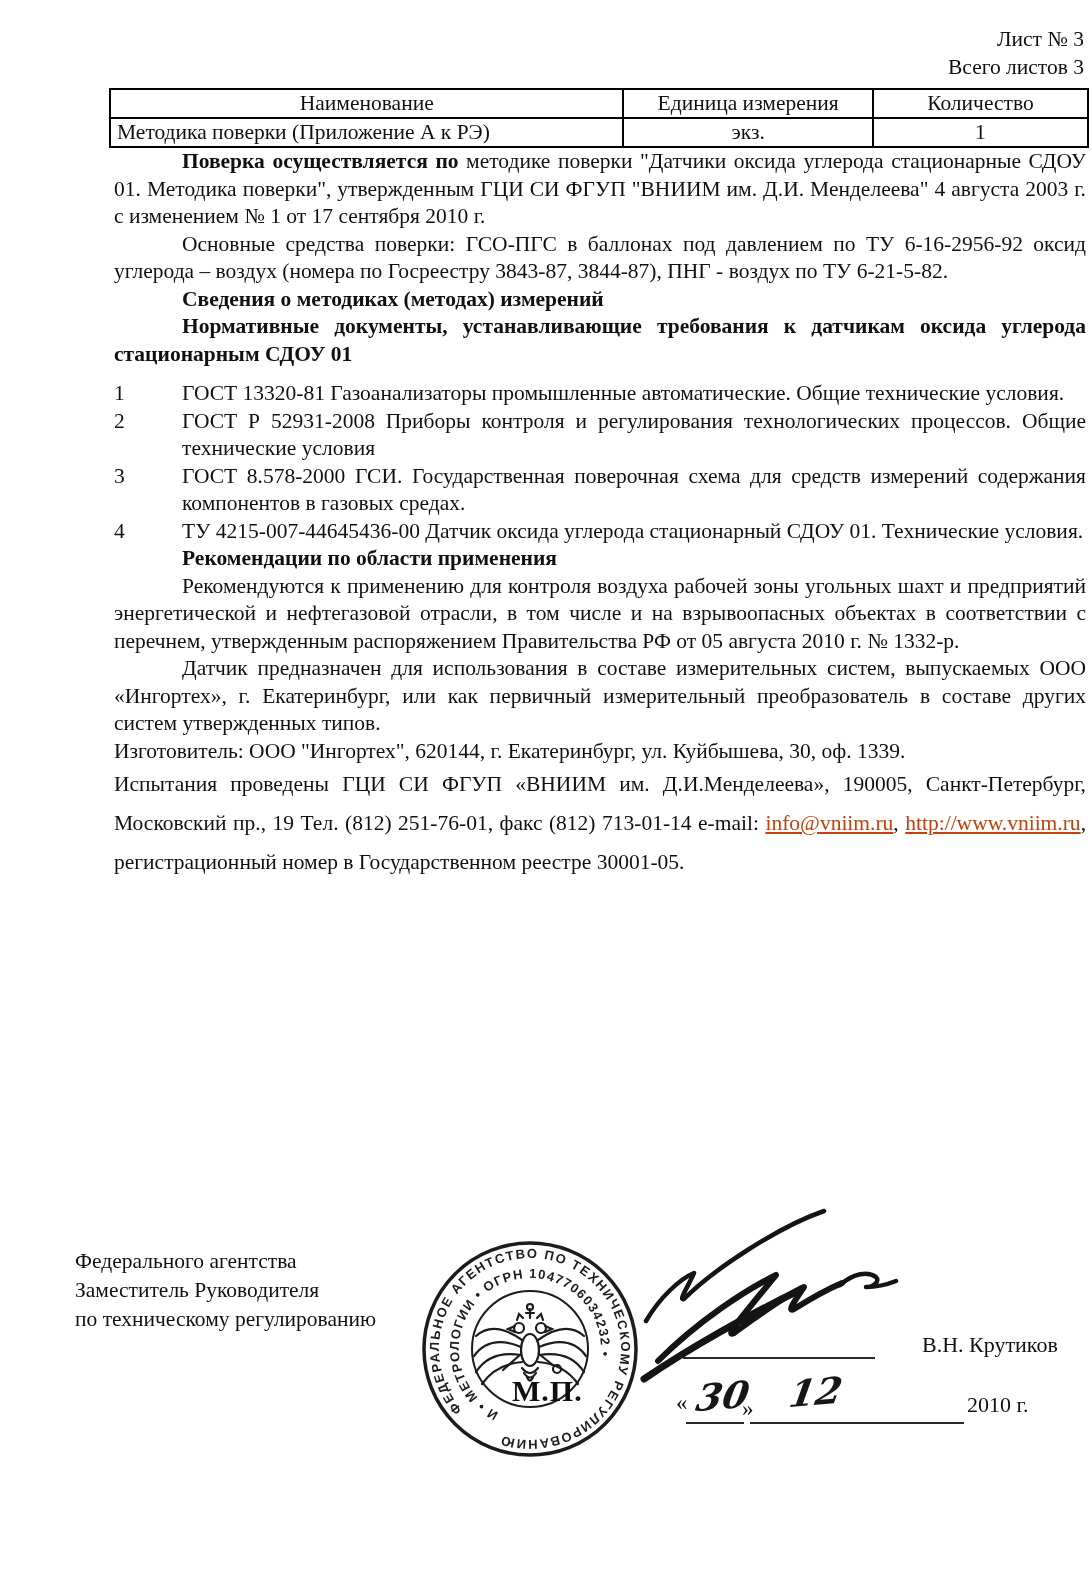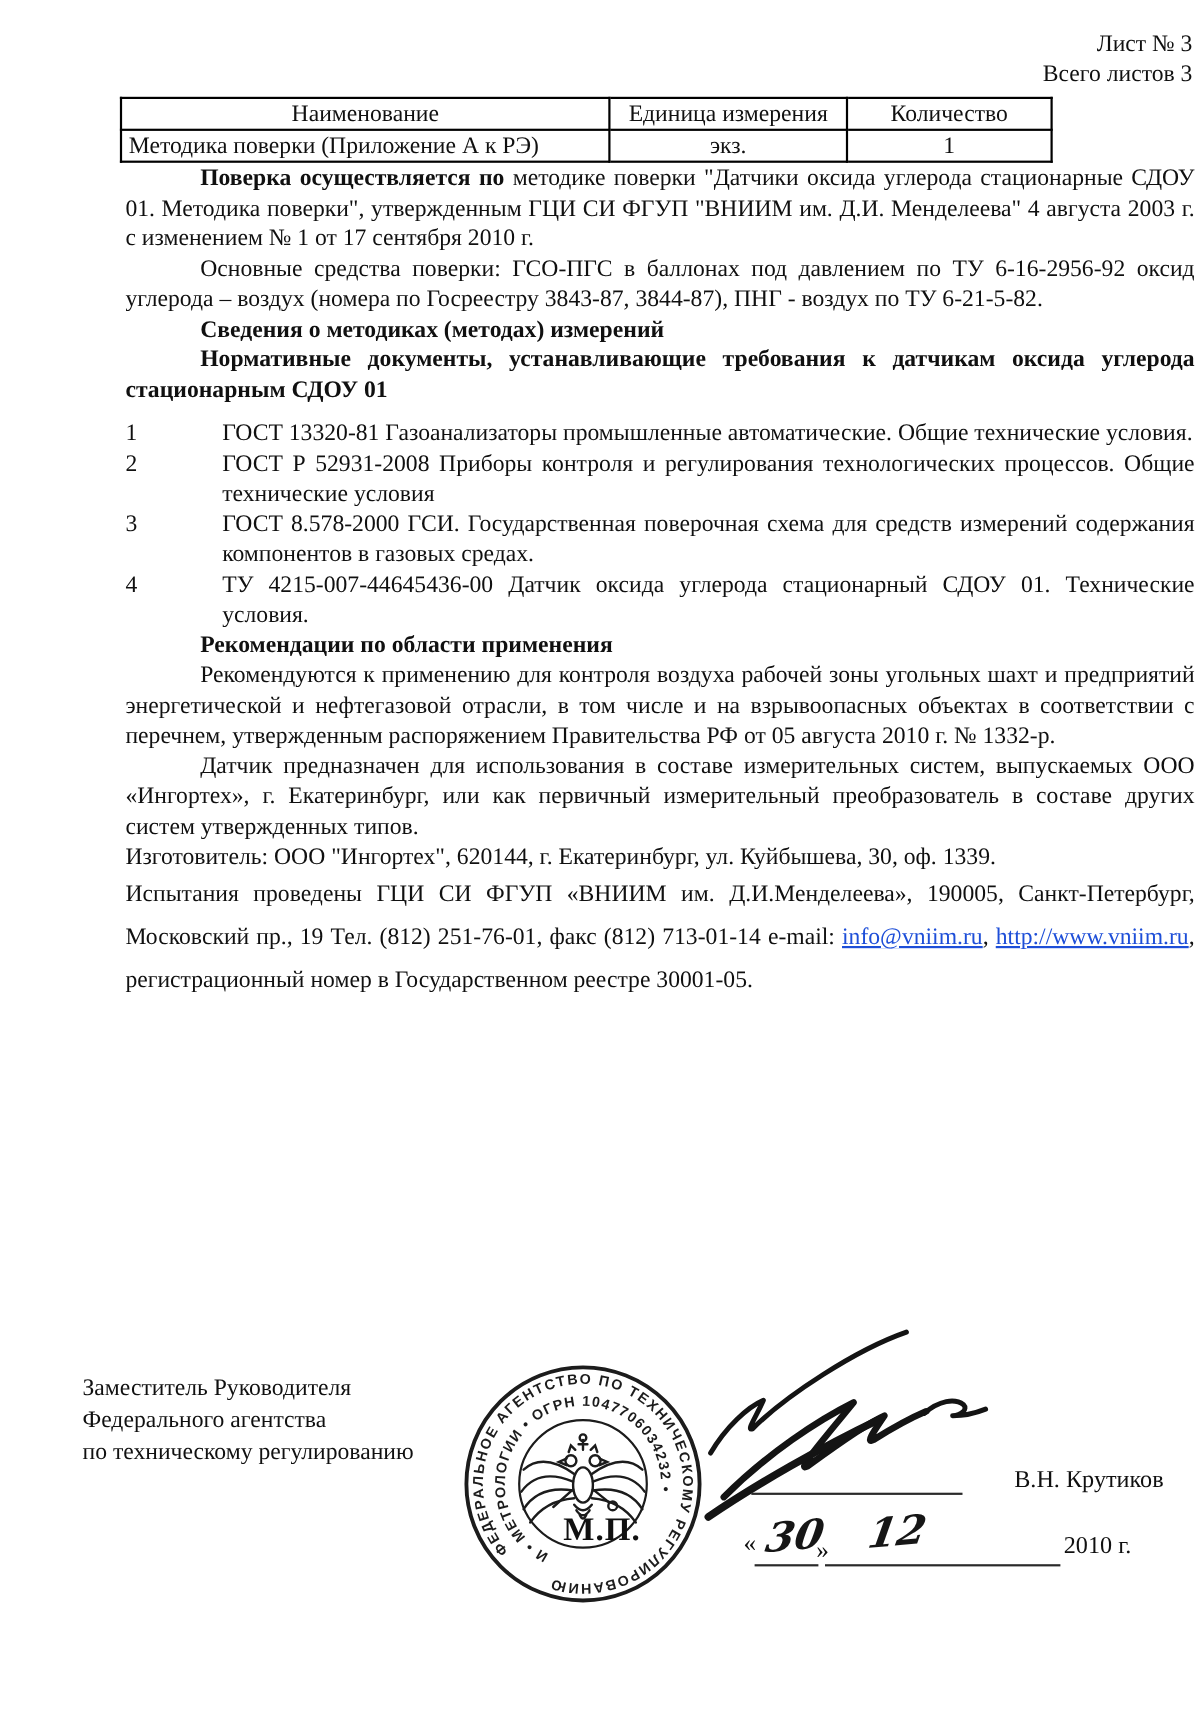--- a/index.html
+++ b/index.html
@@ -2,37 +2,37 @@
 <html lang="ru"><head>
 <meta charset="utf-8">
 <style>
   html,body{margin:0;padding:0;background:#e8e8e8;}
   .page{
     position:relative;width:1092px;height:1572px;background:#ffffff;
     font-family:"Liberation Serif","DejaVu Serif",serif;
     color:#101010;overflow:hidden;margin:0 auto;padding-left:39px;
   }
   .hdr{padding-top:26px;padding-right:47px;text-align:right;font-size:21.5px;line-height:27.5px;}
-  table.doc{border-collapse:collapse;margin:7px 0 0 70px;width:848px;font-size:21.5px;}
+  table.doc{border-collapse:collapse;margin:7px 0 0 70px;width:980px;font-size:21.5px;}
   table.doc th,table.doc td{border:2.5px solid #000;padding:1px 6px;font-weight:normal;line-height:25px;}
   table.doc th{text-align:center;}
   td.c{text-align:center;}
   .content{margin-left:75px;width:972px;font-size:21.5px;line-height:27.5px;text-align:justify;}
   p.body{margin:0;text-indent:68px;}
   p.noind{margin:0;text-indent:0;}
   .b{font-weight:700;margin-top:20px;}
   h3.hx{margin:0;font-size:21.5px;line-height:27.5px;text-indent:68px;font-weight:700;text-align:justify;}
   .mt14{margin-top:14px;}.mt12{margin-top:12px;}.mt24{margin-top:24px;}
   .mt30{margin-top:30px;}.mt21{margin-top:21px;}.mt31{margin-top:31px;}.mt44{margin-top:44px;}
   .numlist{margin-top:12px;}
   .li{display:flex;}
   .li .n{flex:0 0 68px;}
-  .li .t{flex:1;text-align:justify;margin-left:20px;}
+  .li .t{flex:1;text-align:justify;}
   .tests{line-height:39px;}
-  .lnk{text-decoration:underline;color:#1d4ed8;}
+  .lnk{text-decoration:underline;color:#c2410c;}
   .footer-abs{position:absolute;font-size:21.5px;}
   .signer{left:75px;top:1247px;line-height:29px;}
   .mp{left:512px;top:1374px;font-size:30px;font-weight:600;letter-spacing:1px;}
   .stamp-wrap{position:absolute;left:413px;top:1232px;width:235px;height:235px;}
   .sig-wrap{position:absolute;left:628px;top:1203px;width:295px;height:190px;}
   .sline{position:absolute;border-bottom:2px solid #2a2a2a;}
   .l-name{left:683px;top:1337px;width:192px;height:20px;}
   .l-day{left:686px;top:1398px;width:58px;height:24px;}
   .l-month{left:750px;top:1398px;width:214px;height:24px;}
   .name-abs{position:absolute;left:922px;top:1332px;font-size:22px;}
@@ -111,22 +111,22 @@
     <p class="body mt14">Рекомендуются к применению для контроля воздуха рабочей зоны угольных шахт и предприятий энергетической и нефтегазовой отрасли, в том числе и на взрывоопасных объектах в соответствии с перечнем, утвержденным распоряжением Правительства РФ от 05 августа 2010 г. № 1332-р.</p>
     <p class="body">Датчик предназначен для использования в составе измерительных систем, выпускаемых ООО «Ингортех», г. Екатеринбург, или как первичный измерительный преобразователь в составе других систем утвержденных типов.</p>
 
     <p class="noind mt31">Изготовитель: ООО "Ингортех", 620144, г. Екатеринбург, ул. Куйбышева, 30, оф. 1339.</p>
 
     <p class="noind mt44 tests"><span>Испытания проведены ГЦИ СИ ФГУП «ВНИИМ им. Д.И.Менделеева», 190005, Санкт-Петербург, Московский пр., 19 Тел. (812) 251-76-01, факс (812) 713-01-14 e-mail: </span><a class="lnk">info@vniim.ru</a><span>, </span><a class="lnk">http://www.vniim.ru</a><span>, регистрационный номер в Государственном реестре 30001-05.</span></p>
 
   </div>
 
   <div class="footer-abs signer">
+    <div>Федерального агентства</div>
     <div>Заместитель Руководителя</div>
-    <div>Федерального агентства</div>
     <div>по техническому регулированию</div>
   </div>
 
   <div class="stamp-wrap">
     <svg width="235" height="235" viewBox="0 0 235 235">
       <g stroke="#1c1c1c" fill="none">
         <circle cx="117" cy="117" r="106" stroke-width="3.5"></circle>
         <circle cx="117" cy="117" r="58" stroke-width="2"></circle>
       </g>
       <defs>

